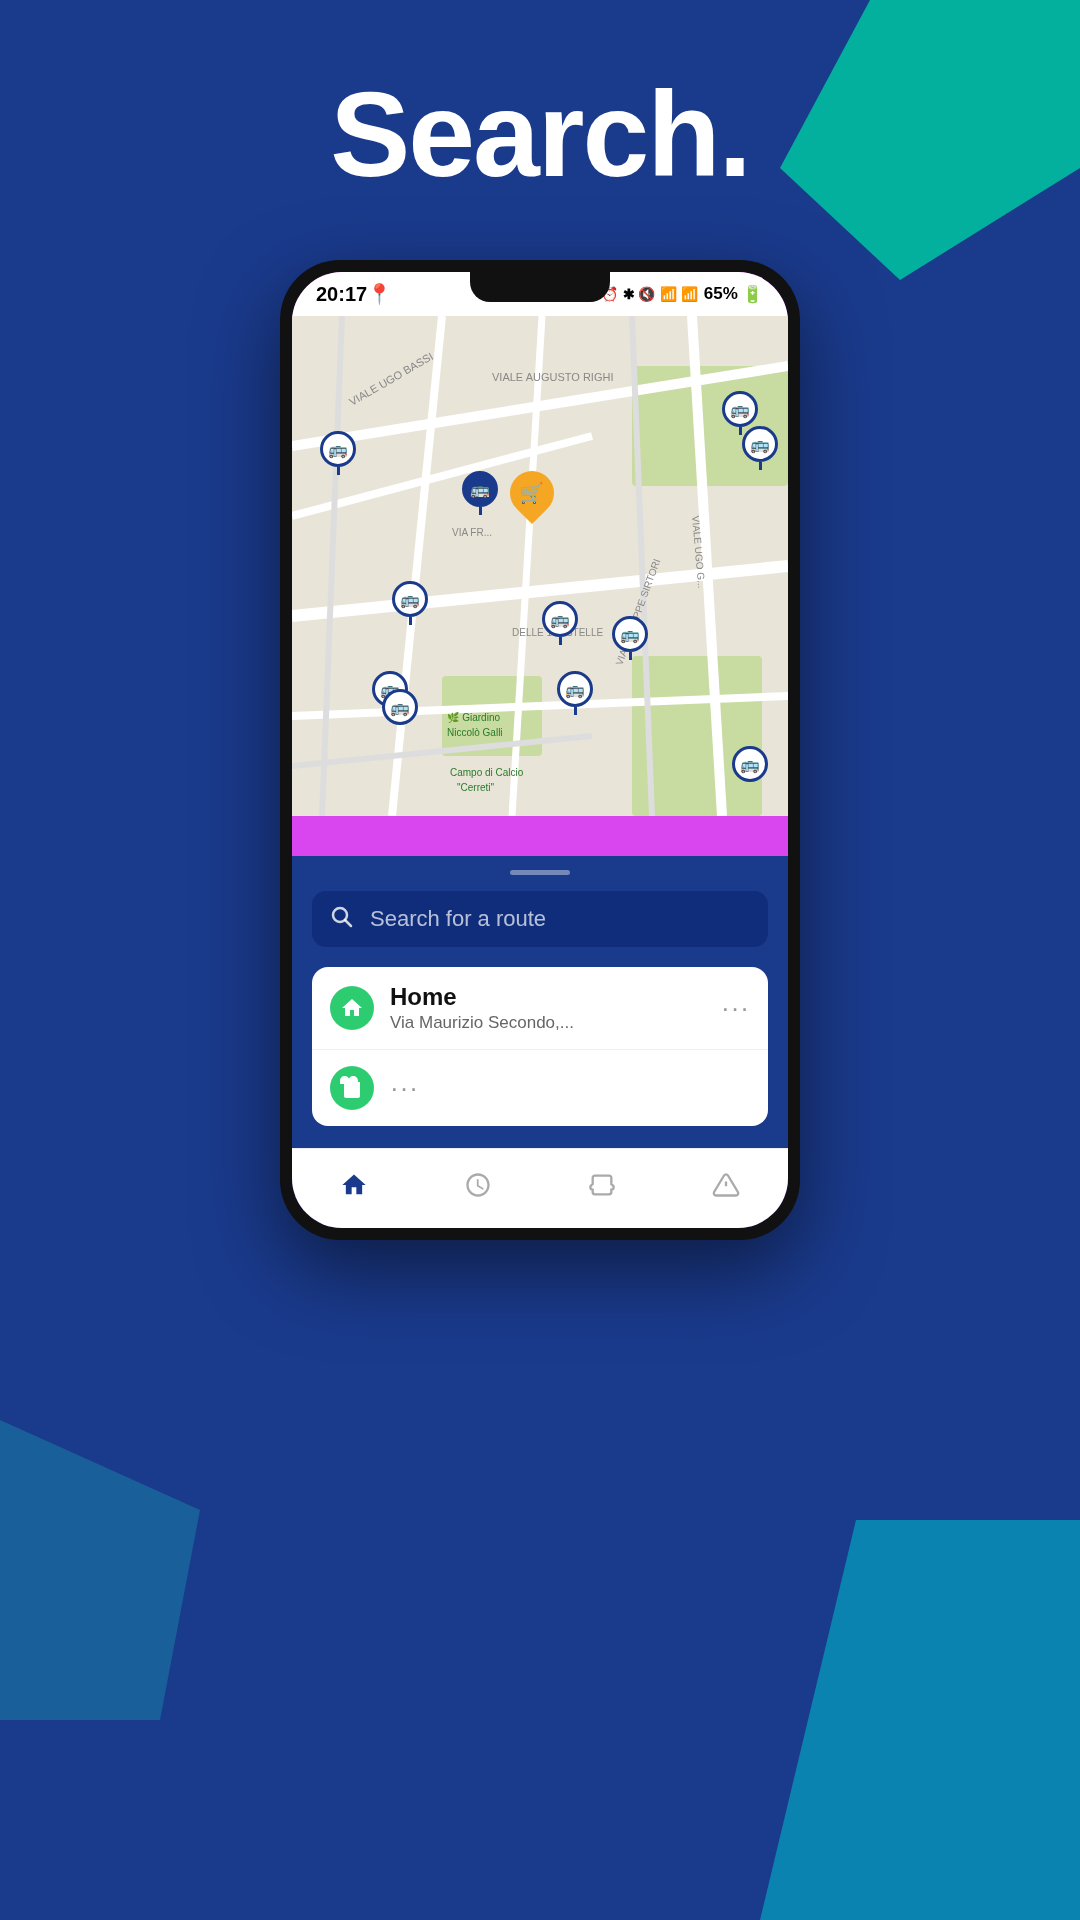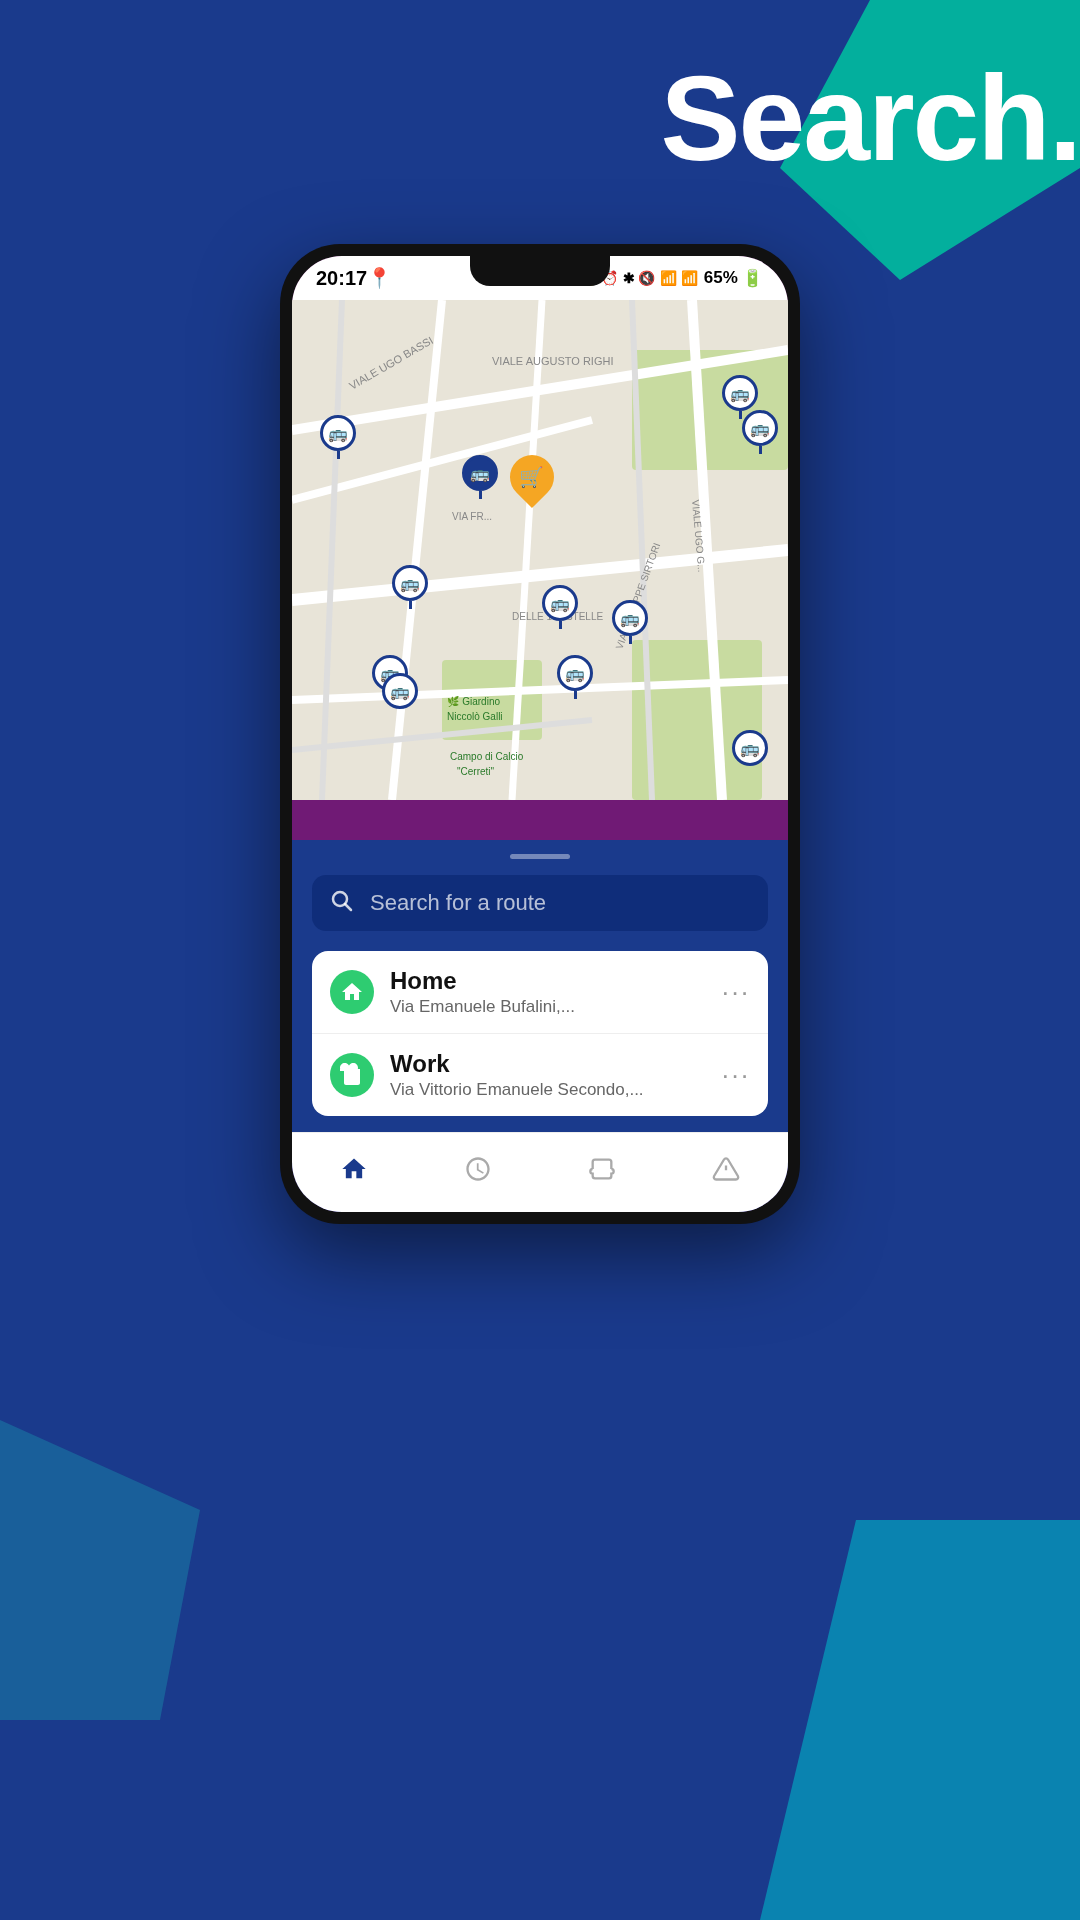--- a/index.html
+++ b/index.html
@@ -45,22 +45,22 @@
       height: 400px;
       background: #00b4c8;
       clip-path: polygon(30% 0, 100% 0, 100% 100%, 0 100%);
       opacity: 0.6;
     }
 
     
     .header-area {
       position: relative;
       z-index: 10;
-      text-align: right;
-      padding-top: 52px;
+      text-align: center;
+      padding-top: 68px;
       padding-bottom: 40px;
     }
 
     .main-title {
       color: #ffffff;
       font-size: 120px;
       font-weight: 900;
       line-height: 1.1;
       letter-spacing: -2px;
     }
@@ -89,21 +89,21 @@
       background: #111;
       border-radius: 60px;
       padding: 12px;
       box-shadow: 0 30px 80px rgba(0,0,0,0.5);
       position: relative;
     }
 
     .phone-inner {
       width: 100%;
       height: 100%;
-      background: #701a75;
+      background: #d946ef;
       border-radius: 50px;
       overflow: hidden;
       position: relative;
     }
 
     
     .status-bar {
       background: #fff;
       height: 44px;
       display: flex;
@@ -463,34 +463,30 @@
         <div class="locations-card">
 
           <div class="location-item">
             <div class="location-icon" style="background:#2ecc71;">
               <svg width="24" height="24" viewBox="0 0 24 24" fill="white">
                 <path d="M10 20v-6h4v6h5v-8h3L12 3 2 12h3v8z"></path>
               </svg>
             </div>
             <div class="location-text">
               <div class="location-name">Home</div>
-              <div class="location-address">Via Emanuele Bufalini,...</div>
+              <div class="location-address">Via Maurizio Secondo,...</div>
             </div>
             <div class="location-more">···</div>
           </div>
 
           <div class="location-item">
             <div class="location-icon" style="background:#2ecc71;">
               <svg width="24" height="24" viewBox="0 0 24 24" fill="white">
                 <path d="M20 6h-2.18c.07-.44.18-.86.18-1.3C18 2.12 15.88 0 13.3 0c-1.3 0-2.4.52-3.29 1.36L9 2.4 7.99 1.36C7.1.52 6 0 4.7 0 2.12 0 0 2.12 0 4.7c0 .44.11.86.18 1.3H0v2h20V6z M4 20c0 1.1.9 2 2 2h12c1.1 0 2-.9 2-2V8H4v12z"></path>
               </svg>
-            </div>
-            <div class="location-text">
-              <div class="location-name">Work</div>
-              <div class="location-address">Via Vittorio Emanuele Secondo,...</div>
             </div>
             <div class="location-more">···</div>
           </div>
 
         </div>
       </div>
 
       <div class="bottom-nav">
         <div class="nav-item">
           <span class="nav-icon active">

